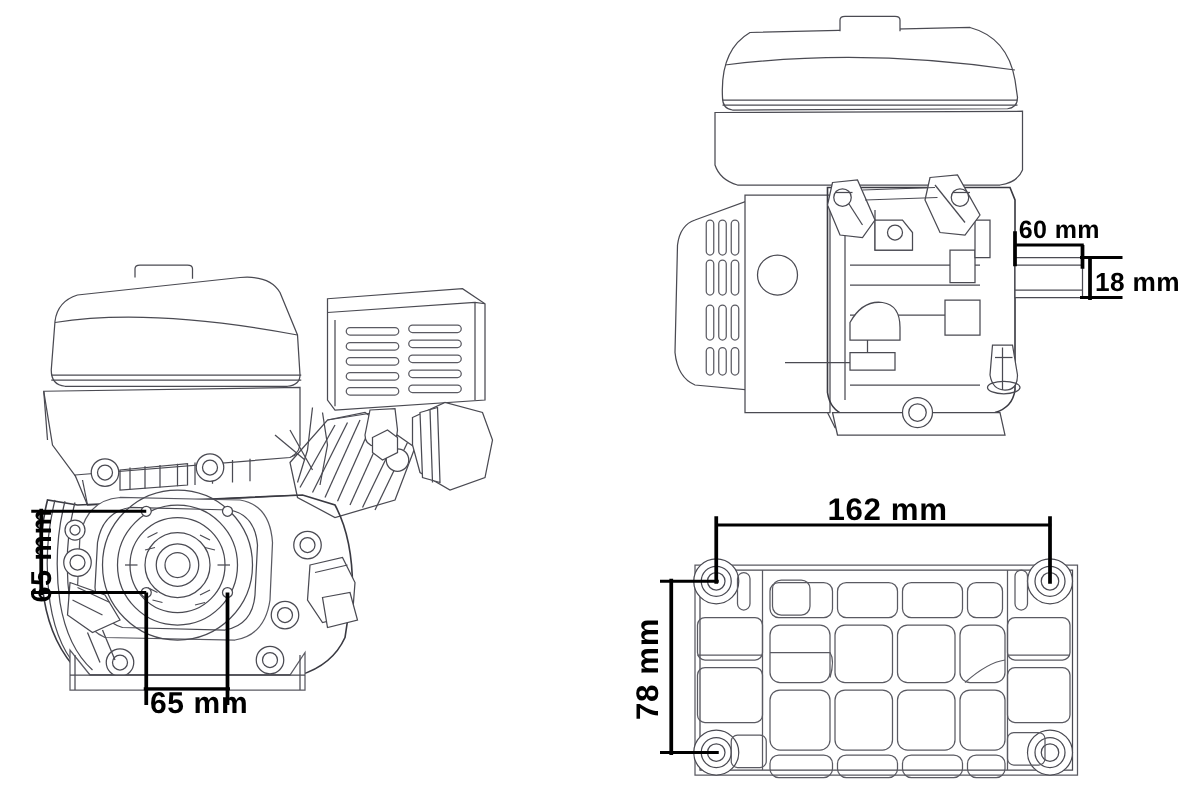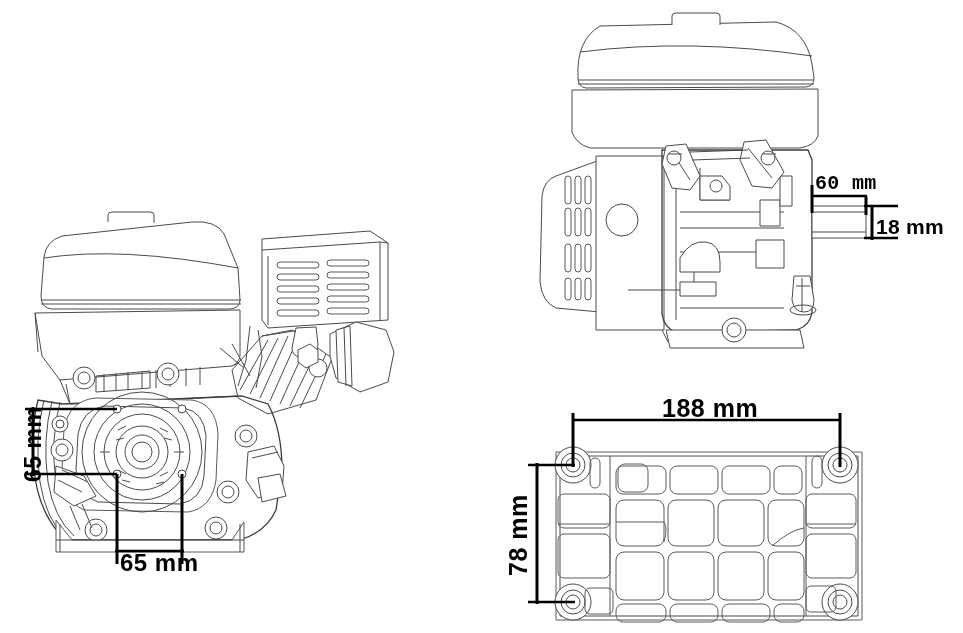--- a/index.html
+++ b/index.html
@@ -362,21 +362,21 @@
       <path class="dimthin" d="M528 602 L575 602"></path>
       <path class="dim" d="M537 463 L537 604"></path>
     </g>
 
   </svg>
 
   <div class="dimtext rot90" style="left:22px;top:482px;font-size:23px;letter-spacing:0.5px;">65 mm</div>
 
   <div class="dimtext" style="left:120px;top:551px;font-size:24px;letter-spacing:0.5px;">65 mm</div>
 
-  <div class="dimtext" style="left:815px;top:174px;font-size:20px;letter-spacing:0.3px;font-family:Liberation Mono, monospace;">60 mm</div>
+  <div class="dimtext" style="left:815px;top:174px;font-size:20px;letter-spacing:0.3px;">60 mm</div>
 
   <div class="dimtext" style="left:876px;top:216px;font-size:21px;letter-spacing:0.3px;">18 mm</div>
 
-  <div class="dimtext" style="left:662px;top:396px;font-size:25px;letter-spacing:0.5px;">188 mm</div>
+  <div class="dimtext" style="left:662px;top:396px;font-size:25px;letter-spacing:0.5px;">162 mm</div>
 
   <div class="dimtext rot90" style="left:506px;top:576px;font-size:25px;letter-spacing:0.5px;">78 mm</div>
 
 </div>
 
 </body></html>

